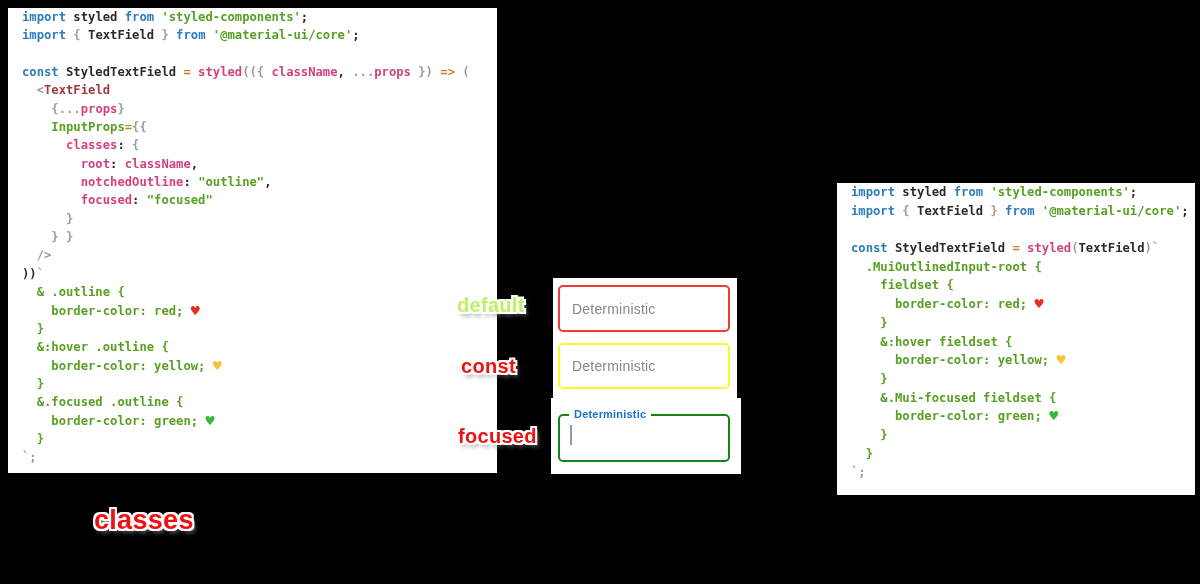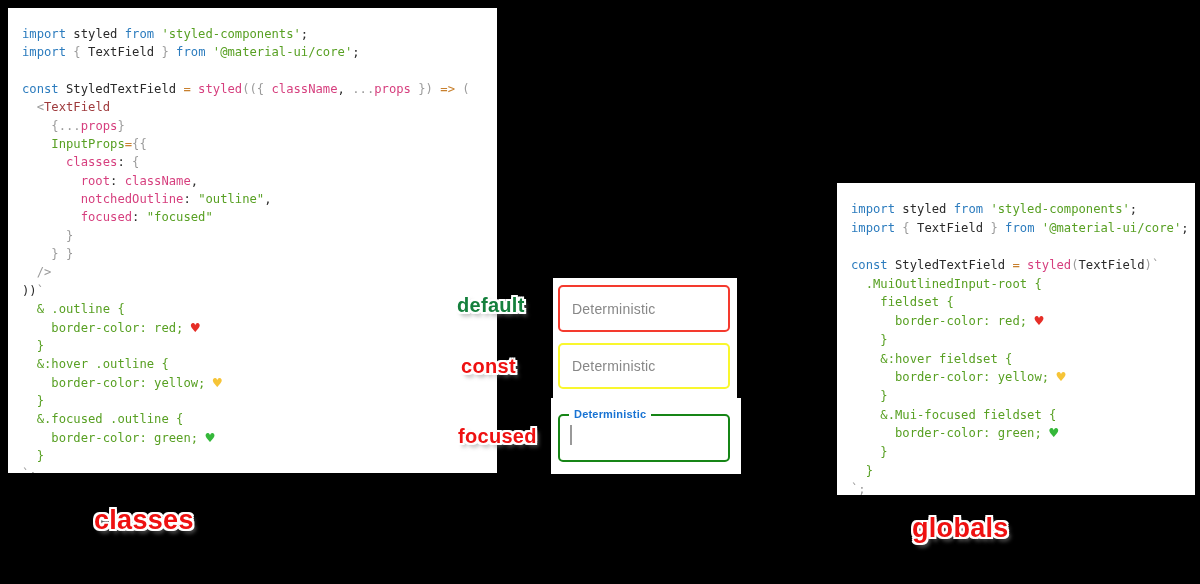--- a/index.html
+++ b/index.html
@@ -1,22 +1,22 @@
 <!DOCTYPE html>
 <html><head>
 <meta charset="utf-8">
 <style>
   html,body{margin:0;padding:0;background:#000;}
   .stage{position:relative;width:1200px;height:584px;background:#000;overflow:hidden;
          font-family:"Liberation Sans",sans-serif;}
 
   
   .code-block{position:absolute;background:#fff;font-family:"DejaVu Sans Mono",monospace;
-              font-size:12.2px;color:#2a2a2a;padding:17px 0 0 14px;box-sizing:border-box;
-              white-space:pre;overflow:hidden;}
+              font-size:12.2px;color:#2a2a2a;padding:0 0 0 14px;box-sizing:border-box;
+              white-space:pre;overflow:hidden;font-weight:bold;}
   .code-left{left:8px;top:8px;width:489px;height:465px;}
   .code-left .code-line{height:18.35px;line-height:18.35px;}
   .code-right{left:837px;top:183px;width:358px;height:312px;}
   .code-right .code-line{height:18.7px;line-height:18.7px;}
   .heart{font-size:15px;line-height:1;vertical-align:-1px;}
 
   
   .panel{position:absolute;background:#fff;}
   .panel-top{left:553px;top:278px;width:184px;height:120px;}
   .panel-bottom{left:551px;top:398px;width:190px;height:76px;}
@@ -63,20 +63,19 @@
 
   <div class="tf tf-hover" style="border-color: rgb(249, 247, 46);">
     <span class="tf-inner-label" style="color: rgb(135, 135, 135);">Deterministic</span>
   </div>
 
   <div class="tf tf-focused" style="border-color: rgb(22, 133, 22);">
     <span class="tf-float-label" style="color: rgb(24, 115, 211);">Deterministic</span>
     <span class="tf-cursor"></span>
   </div>
 
-  <div class="tag-label tag-mid tag-default" style="color: #15803d;">default</div>
+  <div class="tag-label tag-mid tag-default" style="color: #bef264;">default</div>
   <div class="tag-label tag-mid tag-hover" style="color: rgb(238, 17, 17);">const</div>
   <div class="tag-label tag-mid tag-focused" style="color: rgb(238, 17, 17);">focused</div>
 
   <div class="tag-label tag-big tag-classes" style="color: rgb(238, 17, 17);">classes</div>
-  <div class="tag-label tag-big tag-globals" style="color: rgb(238, 17, 17);">globals</div>
 
 </div>
 
 </body></html>

